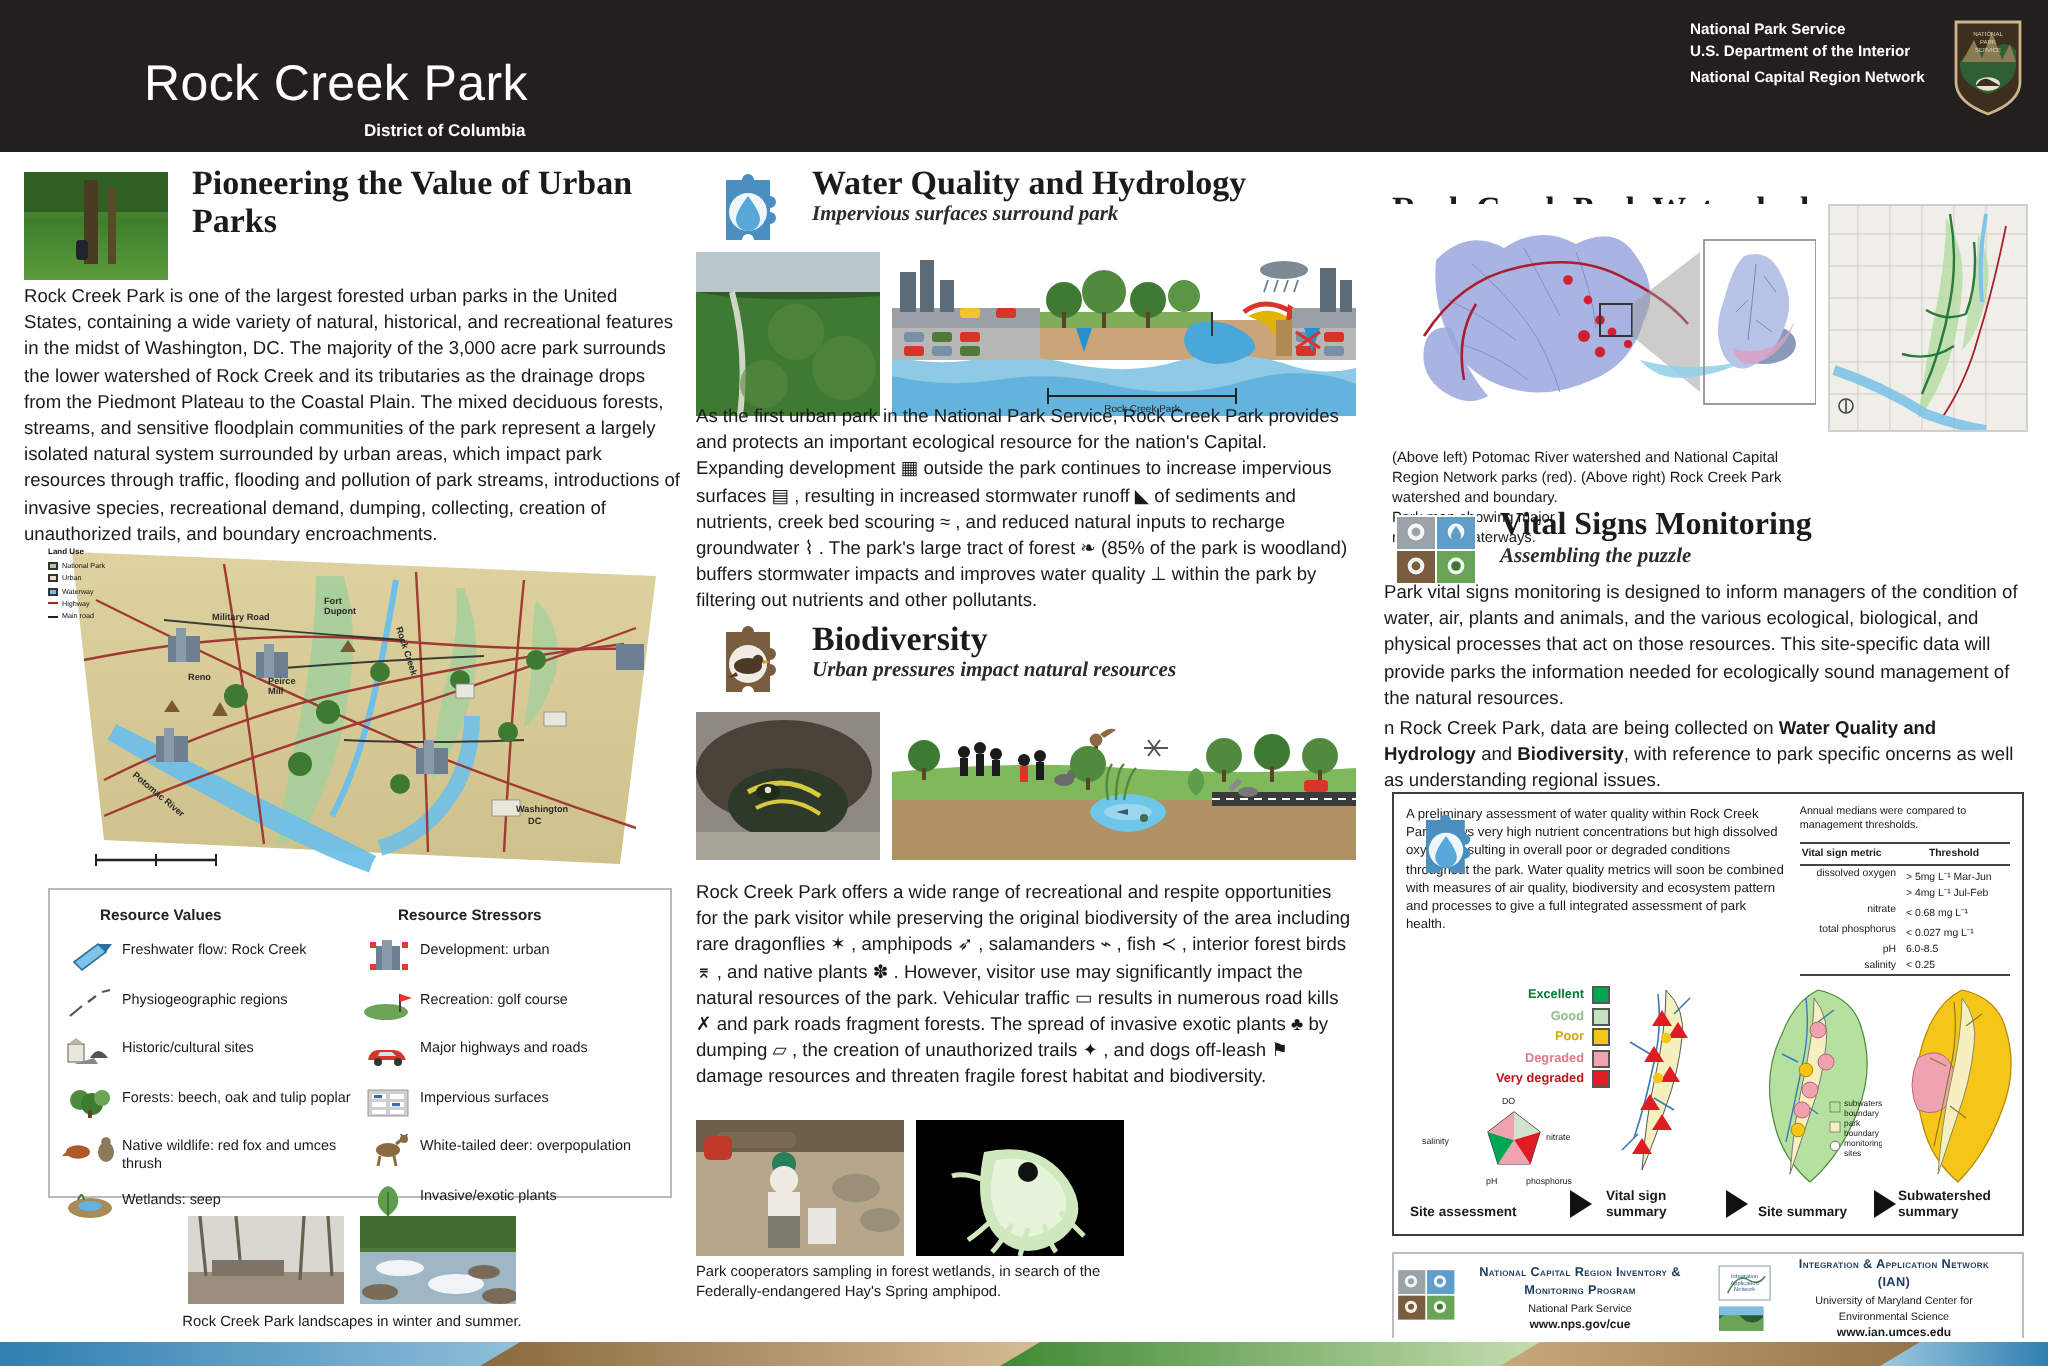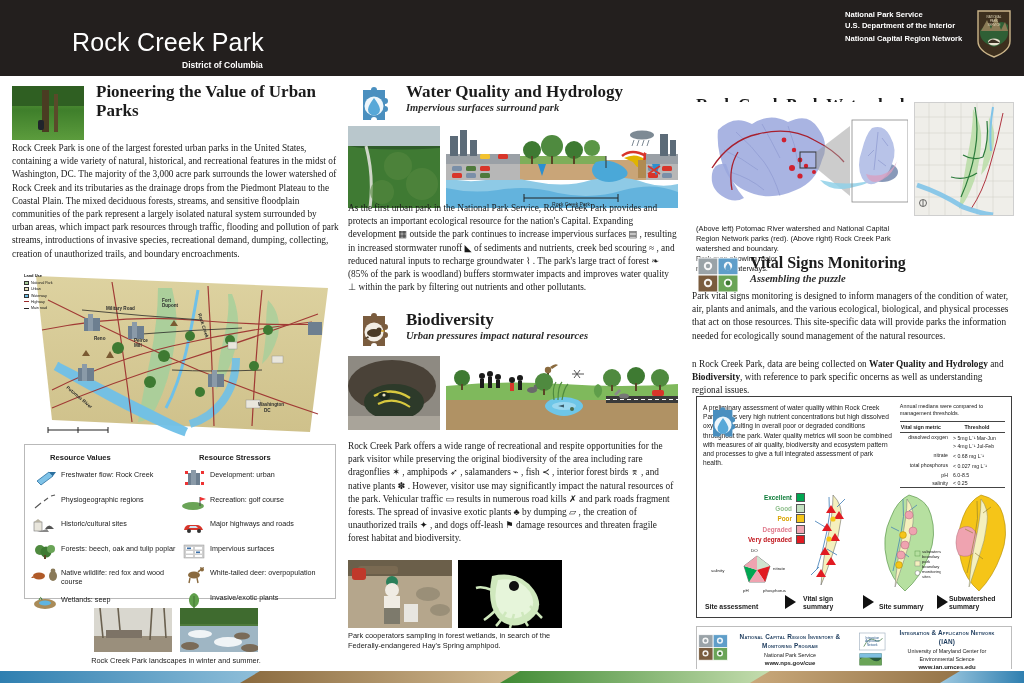--- a/index.html
+++ b/index.html
@@ -47,21 +47,21 @@
     font-family:"Liberation Serif", serif;
     font-size:17px; font-weight:bold; color:#1b1b1b; line-height:1.12;
   }
   .sec-title.small { font-size:16px; }
   .sec-sub {
     font-family:"Liberation Serif", serif;
     font-size:10.5px; font-style:italic; font-weight:bold; color:#2b2b2b;
     margin-top:1px;
   }
   .body-txt {
-    font-size:9.3px; line-height:1.42; color:#1a1a1a; text-align:left;font-family:Liberation Serif, serif;
+    font-size:9.3px; line-height:1.42; color:#1a1a1a; text-align:left;
   }
   .cap { font-size:7.4px; line-height:1.35; color:#1a1a1a; }
 
   
   .a-photo {
     position:absolute; left:0; top:8px; width:72px; height:54px;
     background:linear-gradient(#6ea844,#3f7f2b 45%,#5c9c3d);
     border:0; overflow:hidden;
   }
   .a-photo .trunk { position:absolute; left:30px; top:4px; width:7px; height:42px; background:#4a3c22; }
@@ -382,21 +382,21 @@
 
           <div class="ritem">
             <span class="ricon">
               <svg width="30" height="17" viewBox="0 0 30 17">
                   <ellipse cx="8" cy="9" rx="6" ry="3.4" fill="#b05a28"></ellipse>
                   <path d="M2 9 l-2 2 l3 0 z" fill="#b05a28"></path>
                   <ellipse cx="22" cy="9" rx="4" ry="5" fill="#8a7a58"></ellipse>
                   <circle cx="22" cy="4" r="2.4" fill="#8a7a58"></circle>
                 </svg>
             </span>
-            <span class="rlabel">Native wildlife: red fox and wood course</span>
+            <span class="rlabel">Native wildlife: red fox and umces thrush</span>
           </div>
 
           <div class="ritem">
             <span class="ricon">
               <svg width="30" height="17" viewBox="0 0 30 17">
                   <ellipse cx="14" cy="10" rx="11" ry="5" fill="#a98b58"></ellipse>
                   <ellipse cx="14" cy="9" rx="6" ry="2.5" fill="#5fb4e0"></ellipse>
                   <path d="M8 6 q2 -5 3 0" stroke="#3e7a32" stroke-width="1" fill="none"></path>
                 </svg>
             </span>

